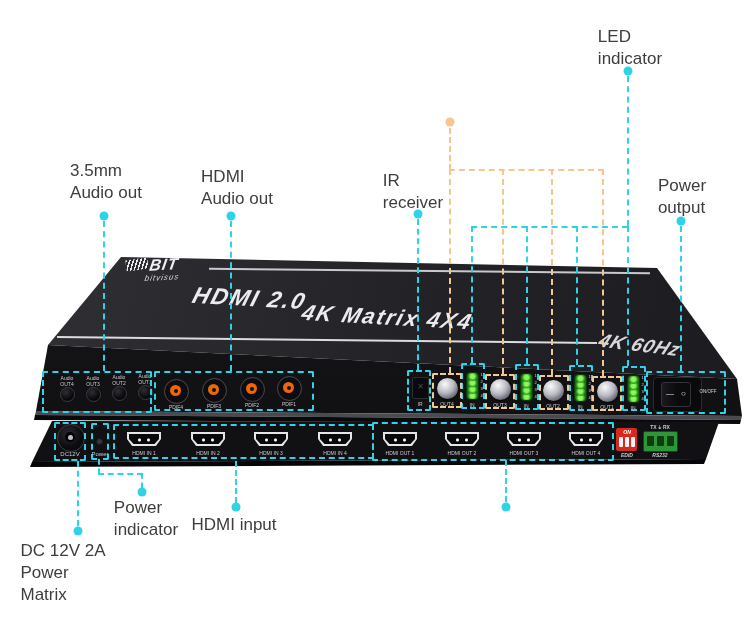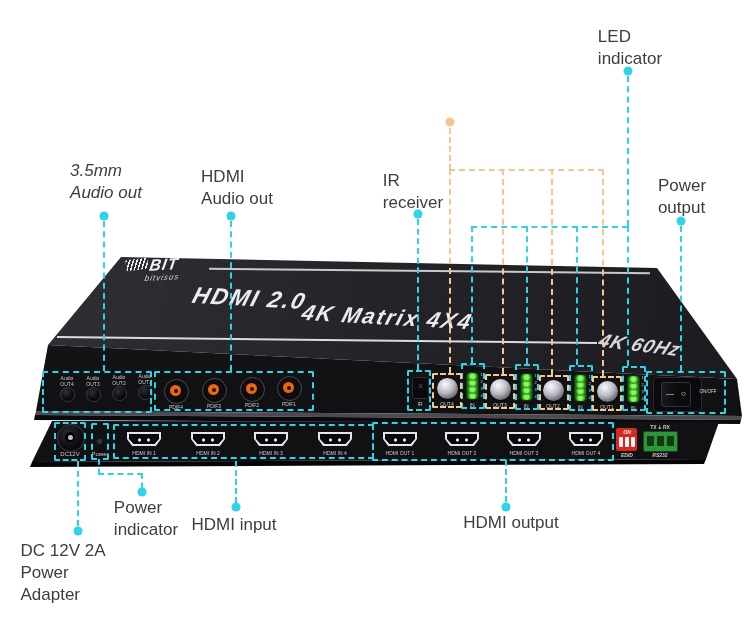--- a/index.html
+++ b/index.html
@@ -259,21 +259,21 @@
   <div class="dot c" style="left:231px;top:216px;"></div>
   <div class="dot c" style="left:418px;top:214px;"></div>
   <div class="dot c" style="left:628px;top:71px;"></div>
   <div class="dot c" style="left:681px;top:221px;"></div>
   <div class="dot o" style="left:450px;top:122px;"></div>
   <div class="dot c" style="left:78px;top:531px;"></div>
   <div class="dot c" style="left:142px;top:492px;"></div>
   <div class="dot c" style="left:236px;top:507px;"></div>
   <div class="dot c" style="left:506px;top:507px;"></div>
 
-  <div class="cl" style="left:106px;top:160px;font-style:italic;">
+  <div class="cl" style="left:106px;top:160px;">
     <span>3.5mm</span>
     <span>Audio out</span>
   </div>
   <div class="cl" style="left:237px;top:166px;">
     <span>HDMI</span>
     <span>Audio out</span>
   </div>
   <div class="cl" style="left:630px;top:26px;">
     <span>LED</span>
     <span>indicator</span>
@@ -286,22 +286,19 @@
     <span>Power</span>
     <span>output</span>
   </div>
   <div class="cl" style="left:146px;top:497px;">
     <span>Power</span>
     <span>indicator</span>
   </div>
   <div class="cl" style="left:234px;top:514px;">
     <span>HDMI input</span>
   </div>
-  <div class="cl" style="left:511px;top:512px;">
-    <span>HDMI output</span>
-  </div>
   <div class="cl" style="left:63px;top:540px;">
     <span>DC 12V 2A</span>
     <span>Power</span>
-    <span>Adapter</span>
+    <span>Matrix</span>
   </div>
 
 </div>
 
 </body></html>

